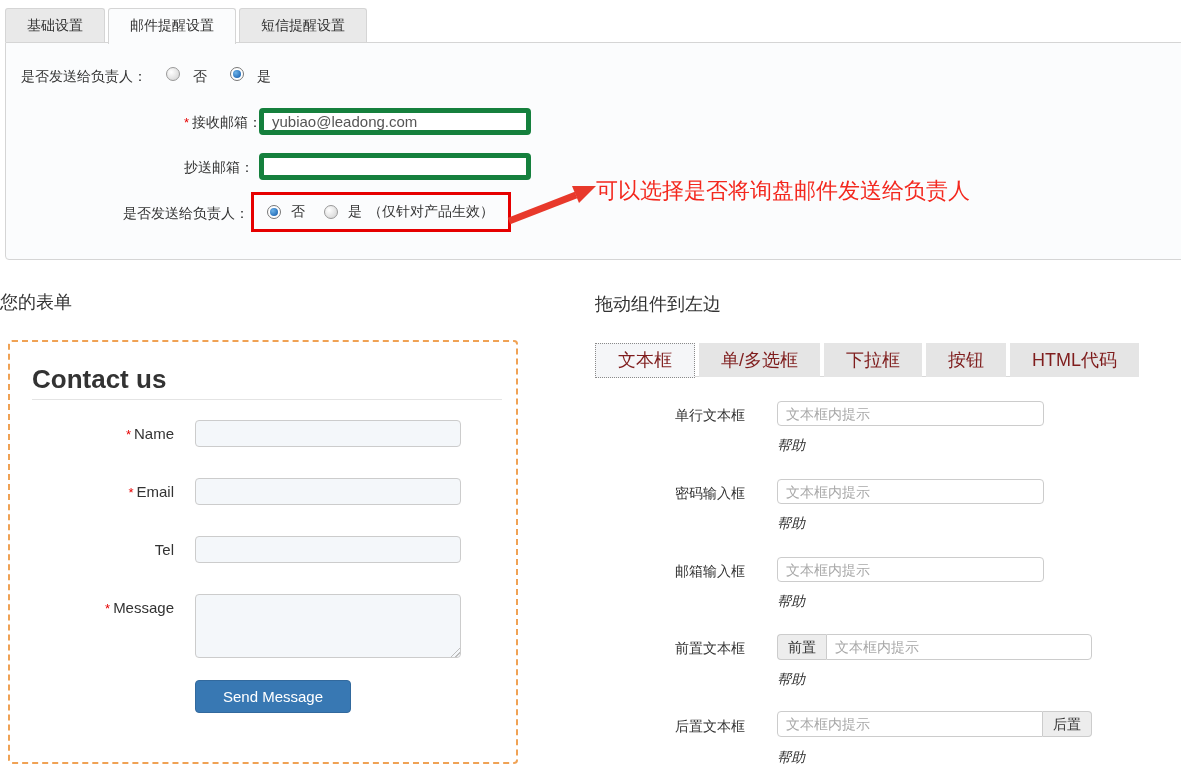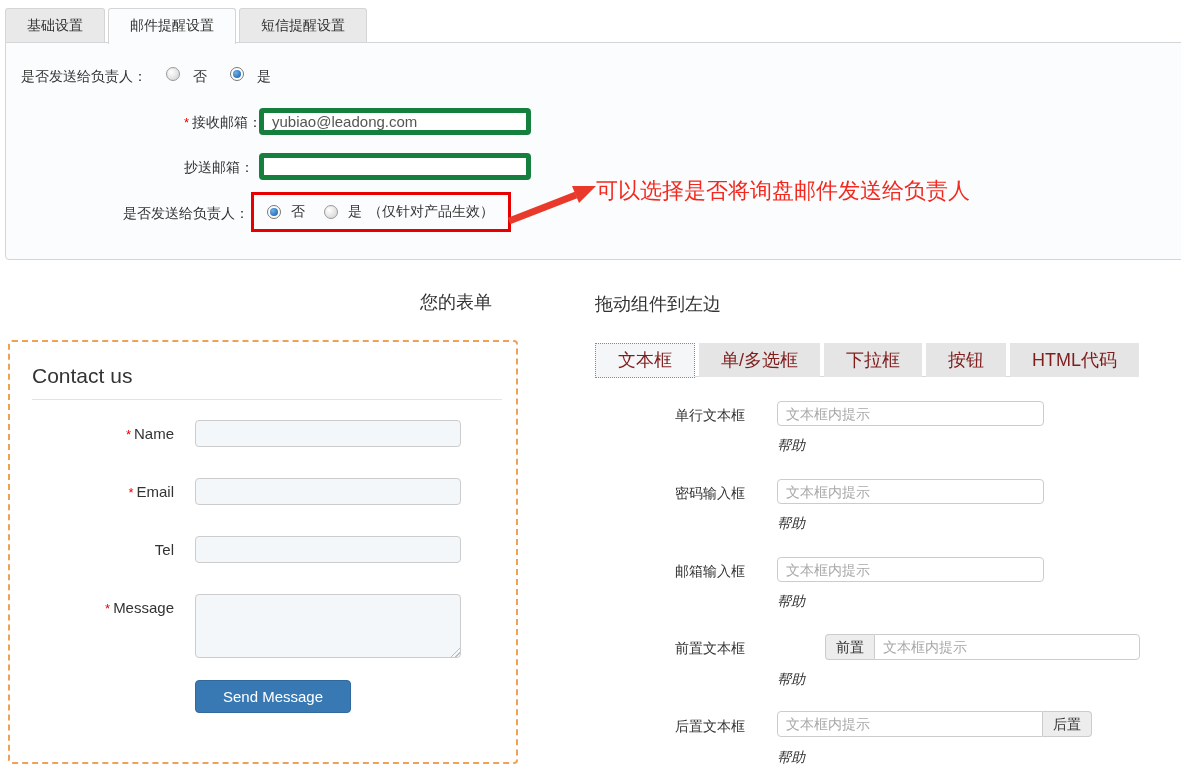--- a/index.html
+++ b/index.html
@@ -30,24 +30,24 @@
            background:radial-gradient(circle at 35% 35%, #6cb2e8, #0f57a8); }
   .ropt { font-size:14px; color:#333; }
 
   .hlbox { position:absolute; left:245px; top:149px; width:260px; height:40px; border:3px solid #e60000;
            display:flex; align-items:center; padding-left:13px; }
   .annot { position:absolute; left:590px; top:133px; font-family:"DejaVu Serif","Liberation Serif",serif;
            font-size:22px; color:#f3281e; white-space:nowrap; }
   .arrow-svg { position:absolute; left:500px; top:140px; }
 
   
-  .lheading { position:absolute; left:0; top:290px; width:492px; text-align:right; font-size:18px; color:#333; }
+  .lheading { position:absolute; left:0; top:290px; width:492px; text-align:left; font-size:18px; color:#333; }
   .dashed-box { position:absolute; left:8px; top:340px; width:510px; height:424px;
                 border:2px dashed #f0a254; border-radius:4px; }
-  .ctitle { position:absolute; left:22px; top:22px; font-size:21px; color:#333; }
+  .ctitle { position:absolute; left:22px; top:22px; font-size:26px; color:#333;font-weight:bold; }
   .crule { position:absolute; left:22px; right:14px; top:57px; border-bottom:1px solid #e4e4e4; }
   .flabel { position:absolute; width:132px; text-align:right; font-size:15px; color:#333; }
   .fin { position:absolute; left:185px; width:266px; height:27px; background:#f4f7fa; border:1px solid #ccc;
          border-radius:4px; padding:0 8px; font-size:14px; color:#555; outline:none; }
   .fta { position:absolute; left:185px; width:266px; height:64px; background:#f4f7fa; border:1px solid #ccc;
          border-radius:4px; padding:4px 8px; font-size:14px; color:#555; resize:none; outline:none; }
   .resize-dots { position:absolute; left:441px; top:306px; width:9px; height:9px;
          background:linear-gradient(135deg, transparent 0 45%, #bdbdbd 45% 55%, transparent 55% 70%, #bdbdbd 70% 80%, transparent 80%); }
   .send-btn { position:absolute; left:185px; top:338px; width:156px; height:33px; background:#3878b3;
          border:1px solid #32699d; border-radius:4px; color:#fff; font-size:15px; cursor:pointer;
@@ -61,21 +61,21 @@
           background:#e5e5e5; cursor:pointer; white-space:nowrap; }
   .ctab.active { background:#f5f6f8; border:1px dotted #8a8a8a; line-height:32px; height:35px; }
 
   .clabel { position:absolute; width:120px; left:625px; text-align:right; font-size:14px; color:#333; white-space:nowrap; }
   .cin { position:absolute; left:777px; width:267px; height:25px; border:1px solid #ccc; border-radius:4px;
          padding:0 8px; font-size:14px; color:#555; background:#fff; outline:none; }
   .cin::placeholder, .fin::placeholder { color:#a8a8a8; }
   .chelp { position:absolute; left:777px; font-size:14px; color:#333; cursor:pointer;font-style:italic; }
   .igroup { position:absolute; left:777px; display:flex; height:26px; }
   .addon { background:#ededed; border:1px solid #ccc; padding:0 10px; line-height:24px; font-size:14px; color:#333; white-space:nowrap; }
-  .addon.pre { border-radius:4px 0 0 4px; border-right:none;margin-left:48px; }
+  .addon.pre { border-radius:4px 0 0 4px; border-right:none; }
   .addon.post { border-radius:0 4px 4px 0; border-left:none; }
   .gin { width:266px; height:26px; border:1px solid #ccc; padding:0 8px; font-size:14px; color:#555; background:#fff; outline:none; }
   .gin::placeholder { color:#a8a8a8; }
   .gin.pre { border-radius:0 4px 4px 0; }
   .gin.post { border-radius:4px 0 0 4px; }
 </style>
 </head>
 <body>
 
 <div class="page">

